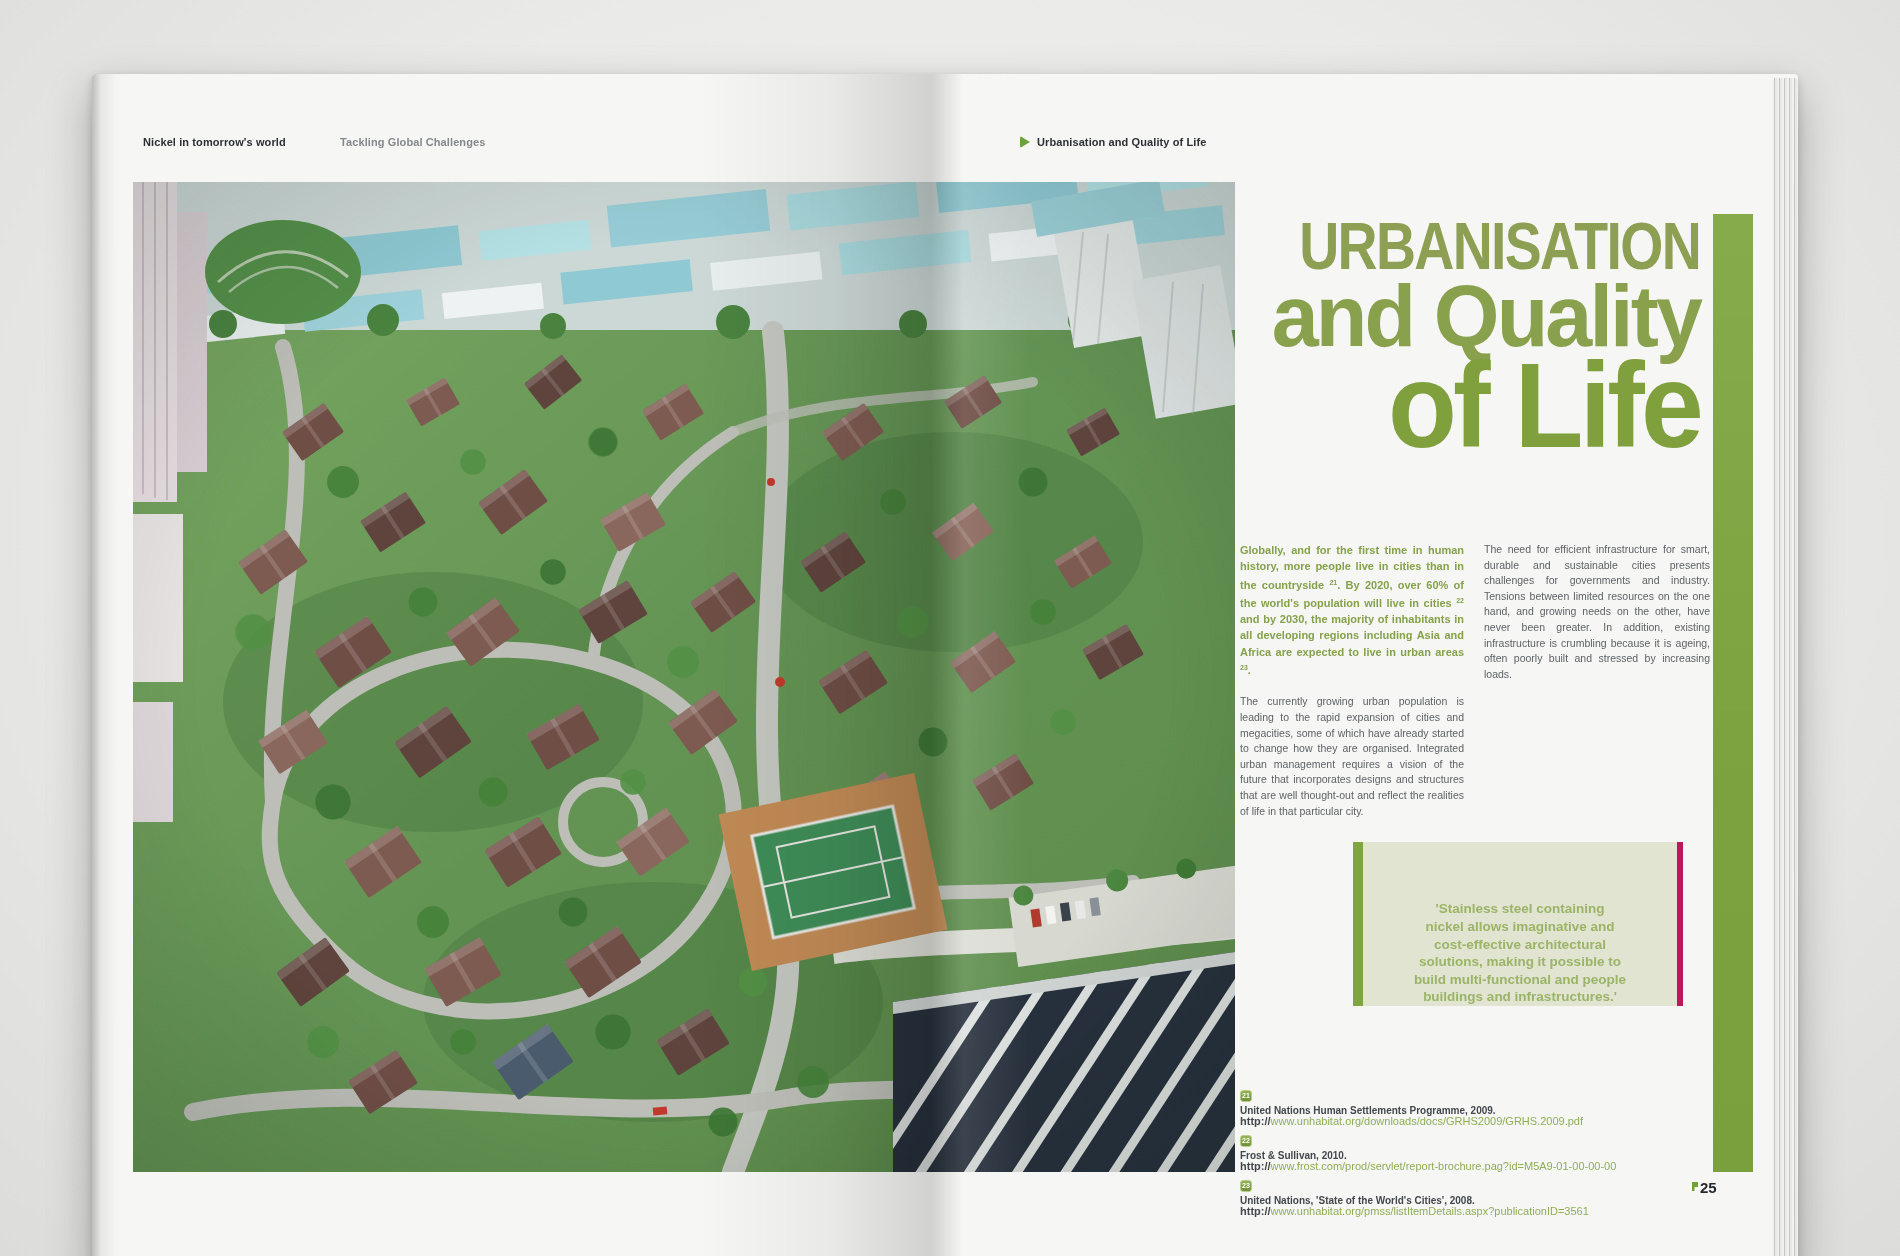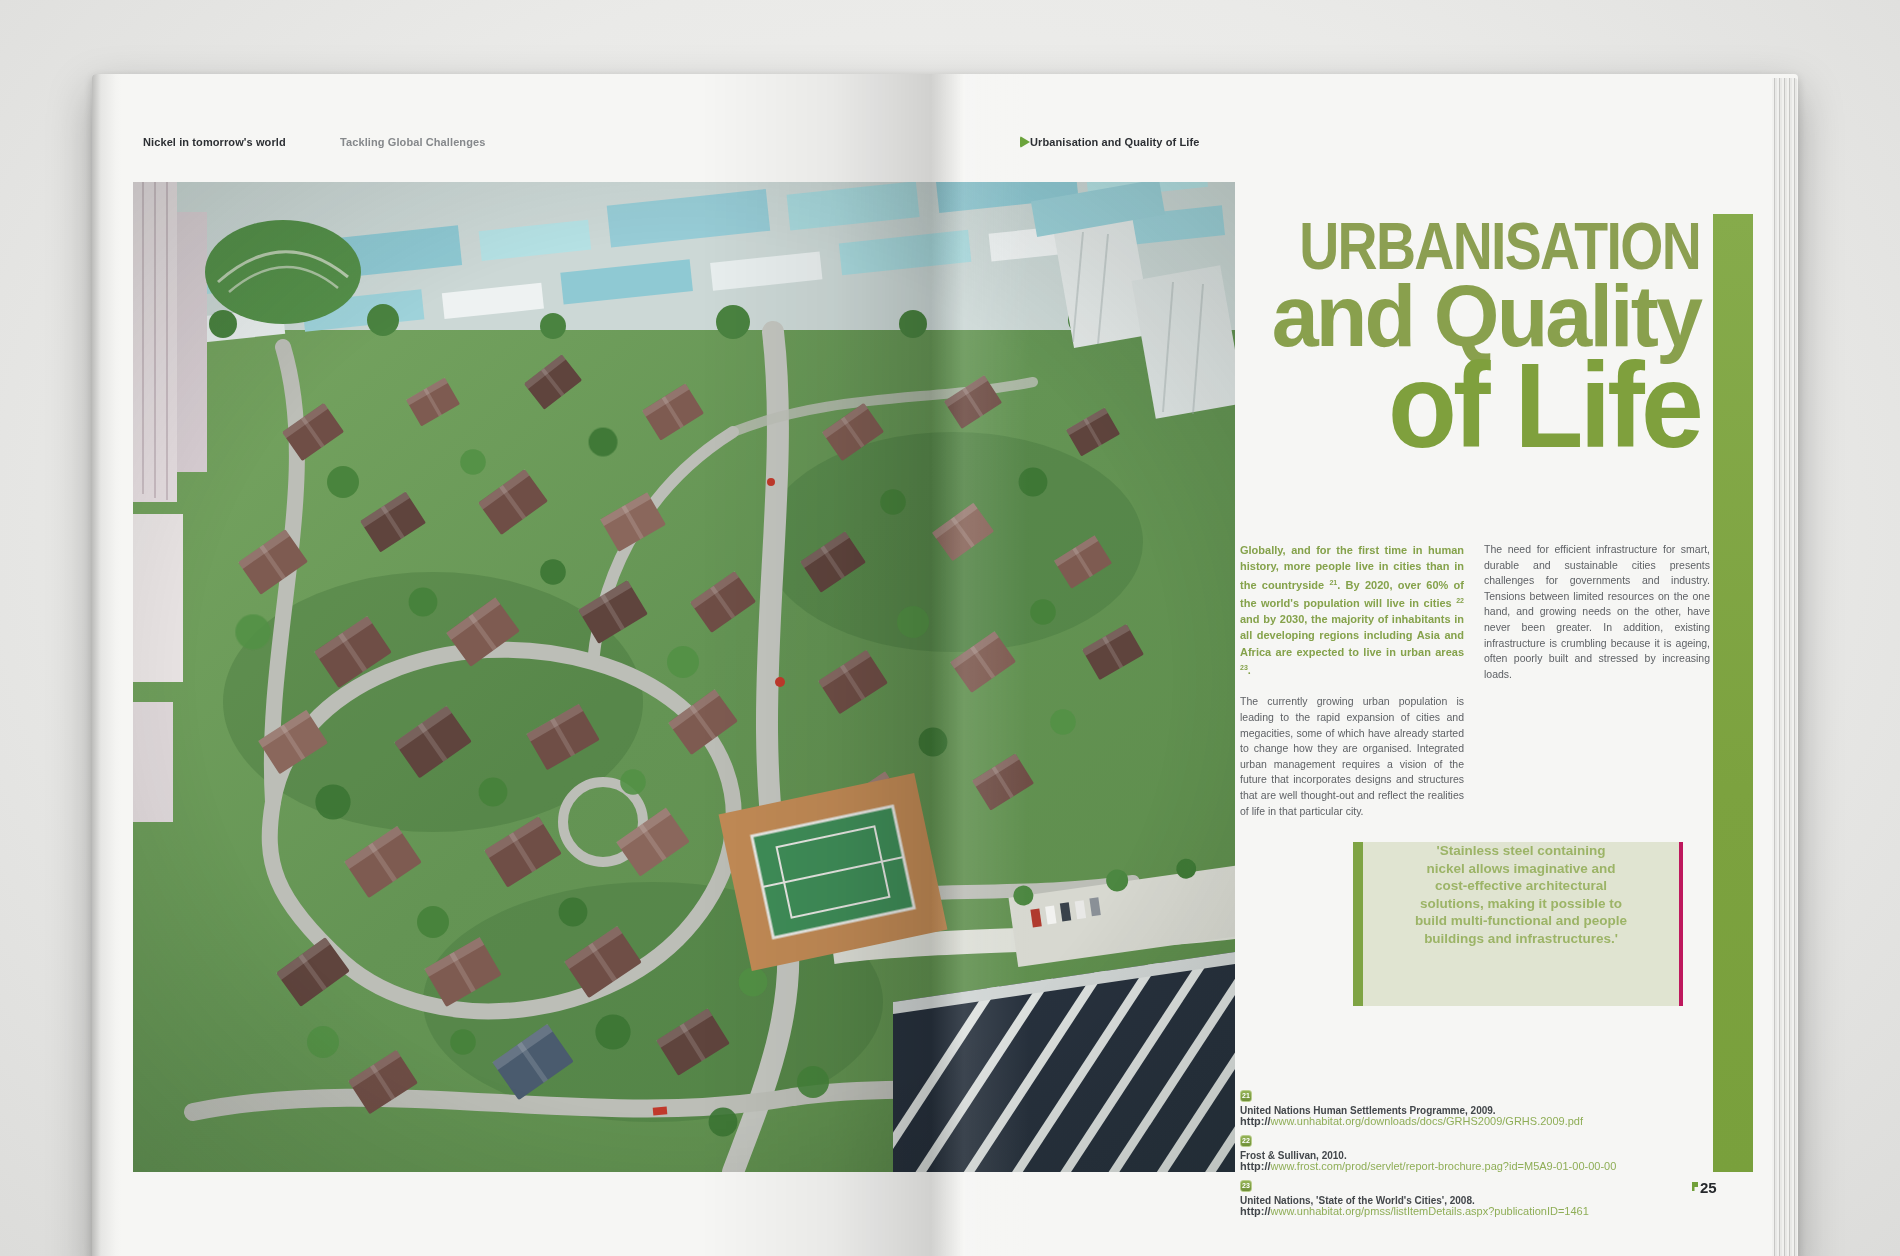--- a/index.html
+++ b/index.html
@@ -14,21 +14,21 @@
   .right-stack{position:absolute;right:0;top:4px;bottom:4px;width:26px;border-radius:0 4px 4px 0;
     background:repeating-linear-gradient(90deg,#f1f1ef 0 2px,#c7c7c5 2px 3px,#e8e8e6 3px 5px);}
   .gutter{position:absolute;left:608px;top:0;bottom:0;width:330px;z-index:5;pointer-events:none;
     background:linear-gradient(90deg,rgba(0,0,0,0) 0%,rgba(0,0,0,.05) 40%,rgba(0,0,0,.15) 70%,rgba(255,255,255,.10) 80%,rgba(0,0,0,0) 100%);}
   .photo{position:absolute;left:41px;top:108px;width:1102px;height:990px;overflow:hidden;z-index:2;}
   .photo svg{display:block;width:100%;height:100%;}
 
   .hdr{position:absolute;top:62px;font-size:11px;letter-spacing:.1px;z-index:6;}
   .hdr-brand{left:51px;font-weight:700;color:#2c2f33;}
   .hdr-section{left:248px;font-weight:700;color:#85888b;}
-  .hdr-right{left:928px;display:flex;align-items:center;}
+  .hdr-right{left:928px;display:flex;align-items:center;gap:7px;}
   .tri{width:0;height:0;border-left:10px solid #6ba33b;border-top:6px solid transparent;border-bottom:6px solid transparent;border-radius:2px;}
   .hdr-right .lbl{font-weight:700;color:#2c2f33;}
 
   .accent-bar{position:absolute;left:1621px;top:140px;width:40px;height:958px;z-index:3;
     background:linear-gradient(180deg,#86ab4b,#7ca23f 60%,#79a03c);}
 
   .title{position:absolute;top:138px;right:98px;width:620px;text-align:right;z-index:4;color:#8c9f52;}
   .title .l1{font-size:66px;line-height:68px;font-weight:800;letter-spacing:-2px;color:#8c9f52;
     transform:scaleX(.84);transform-origin:100% 50%;}
   .title .l2{font-size:88px;line-height:84px;font-weight:800;letter-spacing:-3px;margin-top:-6px;color:#89a04d;
@@ -37,22 +37,22 @@
     transform:scaleX(.94);transform-origin:100% 50%;}
 
   .col{position:absolute;z-index:4;text-align:justify;}
   .col1{left:1148px;top:468px;width:224px;}
   .col2{left:1392px;top:468px;width:226px;}
   .intro{font-size:11px;line-height:16.3px;font-weight:700;color:#85a24b;margin:0 0 16px 0;}
   .sup{font-size:7px;vertical-align:4px;font-weight:700;}
   .body-p{font-size:10.5px;line-height:15.6px;color:#5e6165;margin:0 0 20px 0;}
 
   .quote{position:absolute;left:1261px;top:768px;width:330px;height:164px;z-index:4;box-sizing:border-box;
-    background:#e0e4d1;border-left:10px solid #7fa444;border-right:4px solid #be185d;
-    display:flex;align-items:flex-start;justify-content:center;}
+    background:#e0e4d1;border-left:10px solid #7fa444;border-right:6px solid #be185d;
+    display:flex;align-items:flex-end;justify-content:center;}
   .quote-text{font-size:13.5px;line-height:17.6px;font-weight:700;color:#9cb467;text-align:center;width:100%;padding:0 10px;}
   .quote-text span{display:block;}
 
   .footnotes{position:absolute;left:1148px;top:1016px;width:430px;z-index:4;}
   .fn{margin-bottom:8px;}
   .fn-badge{width:12px;height:12px;border-radius:3px;border:1px solid #b9cd8c;box-sizing:border-box;
     background:linear-gradient(180deg,#94b355,#6f9038);color:#fff;font-size:7px;font-weight:700;
     line-height:10px;text-align:center;margin-bottom:3px;}
   .fn-src{font-size:10px;line-height:11px;font-weight:700;color:#43474b;}
   .fn-url{font-size:11px;line-height:11px;color:#8fae57;}
@@ -321,21 +321,21 @@
         <div class="fn-url"><b>http://</b><span>www.unhabitat.org/downloads/docs/GRHS2009/GRHS.2009.pdf</span></div>
       </div>
       <div class="fn">
         <div class="fn-badge">22</div>
         <div class="fn-src">Frost &amp; Sullivan, 2010.</div>
         <div class="fn-url"><b>http://</b><span>www.frost.com/prod/servlet/report-brochure.pag?id=M5A9-01-00-00-00</span></div>
       </div>
       <div class="fn">
         <div class="fn-badge">23</div>
         <div class="fn-src">United Nations, 'State of the World's Cities', 2008.</div>
-        <div class="fn-url"><b>http://</b><span>www.unhabitat.org/pmss/listItemDetails.aspx?publicationID=1461</span></div>
+        <div class="fn-url"><b>http://</b><span>www.unhabitat.org/pmss/listItemDetails.aspx?publicationID=3561</span></div>
       </div>
     </div>
 
     <div class="pagenum">
       <span class="p-mark"></span>
       <span class="p-num">25</span>
     </div>
   </div>
 </div>
 

